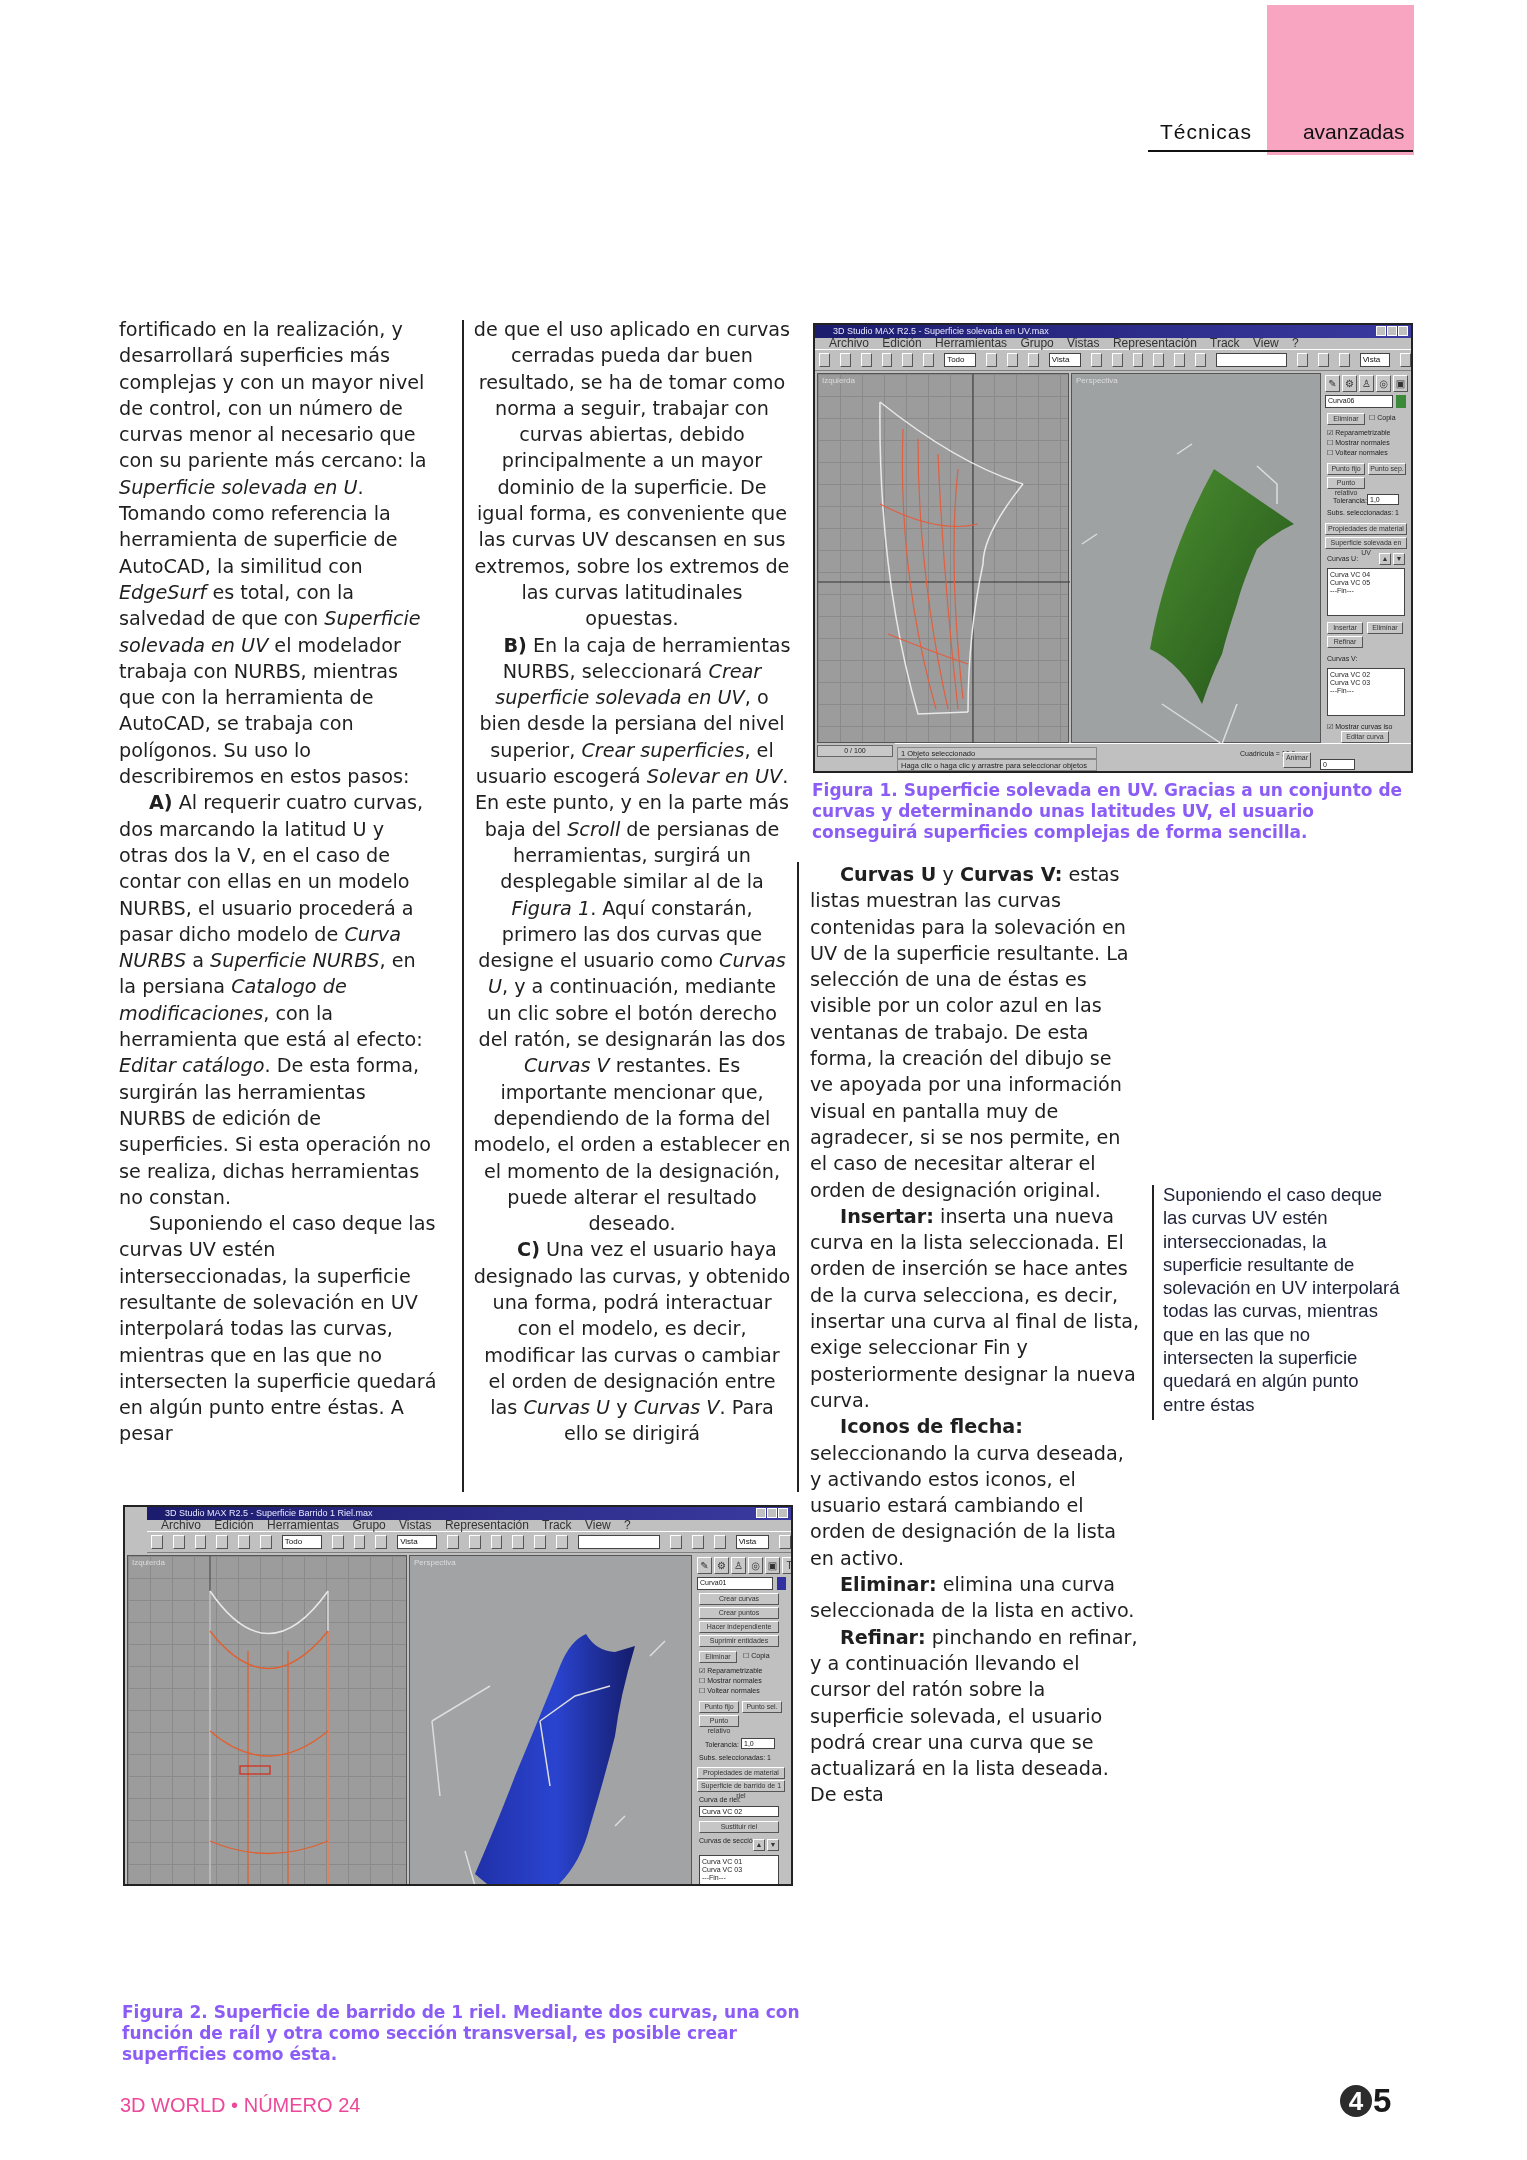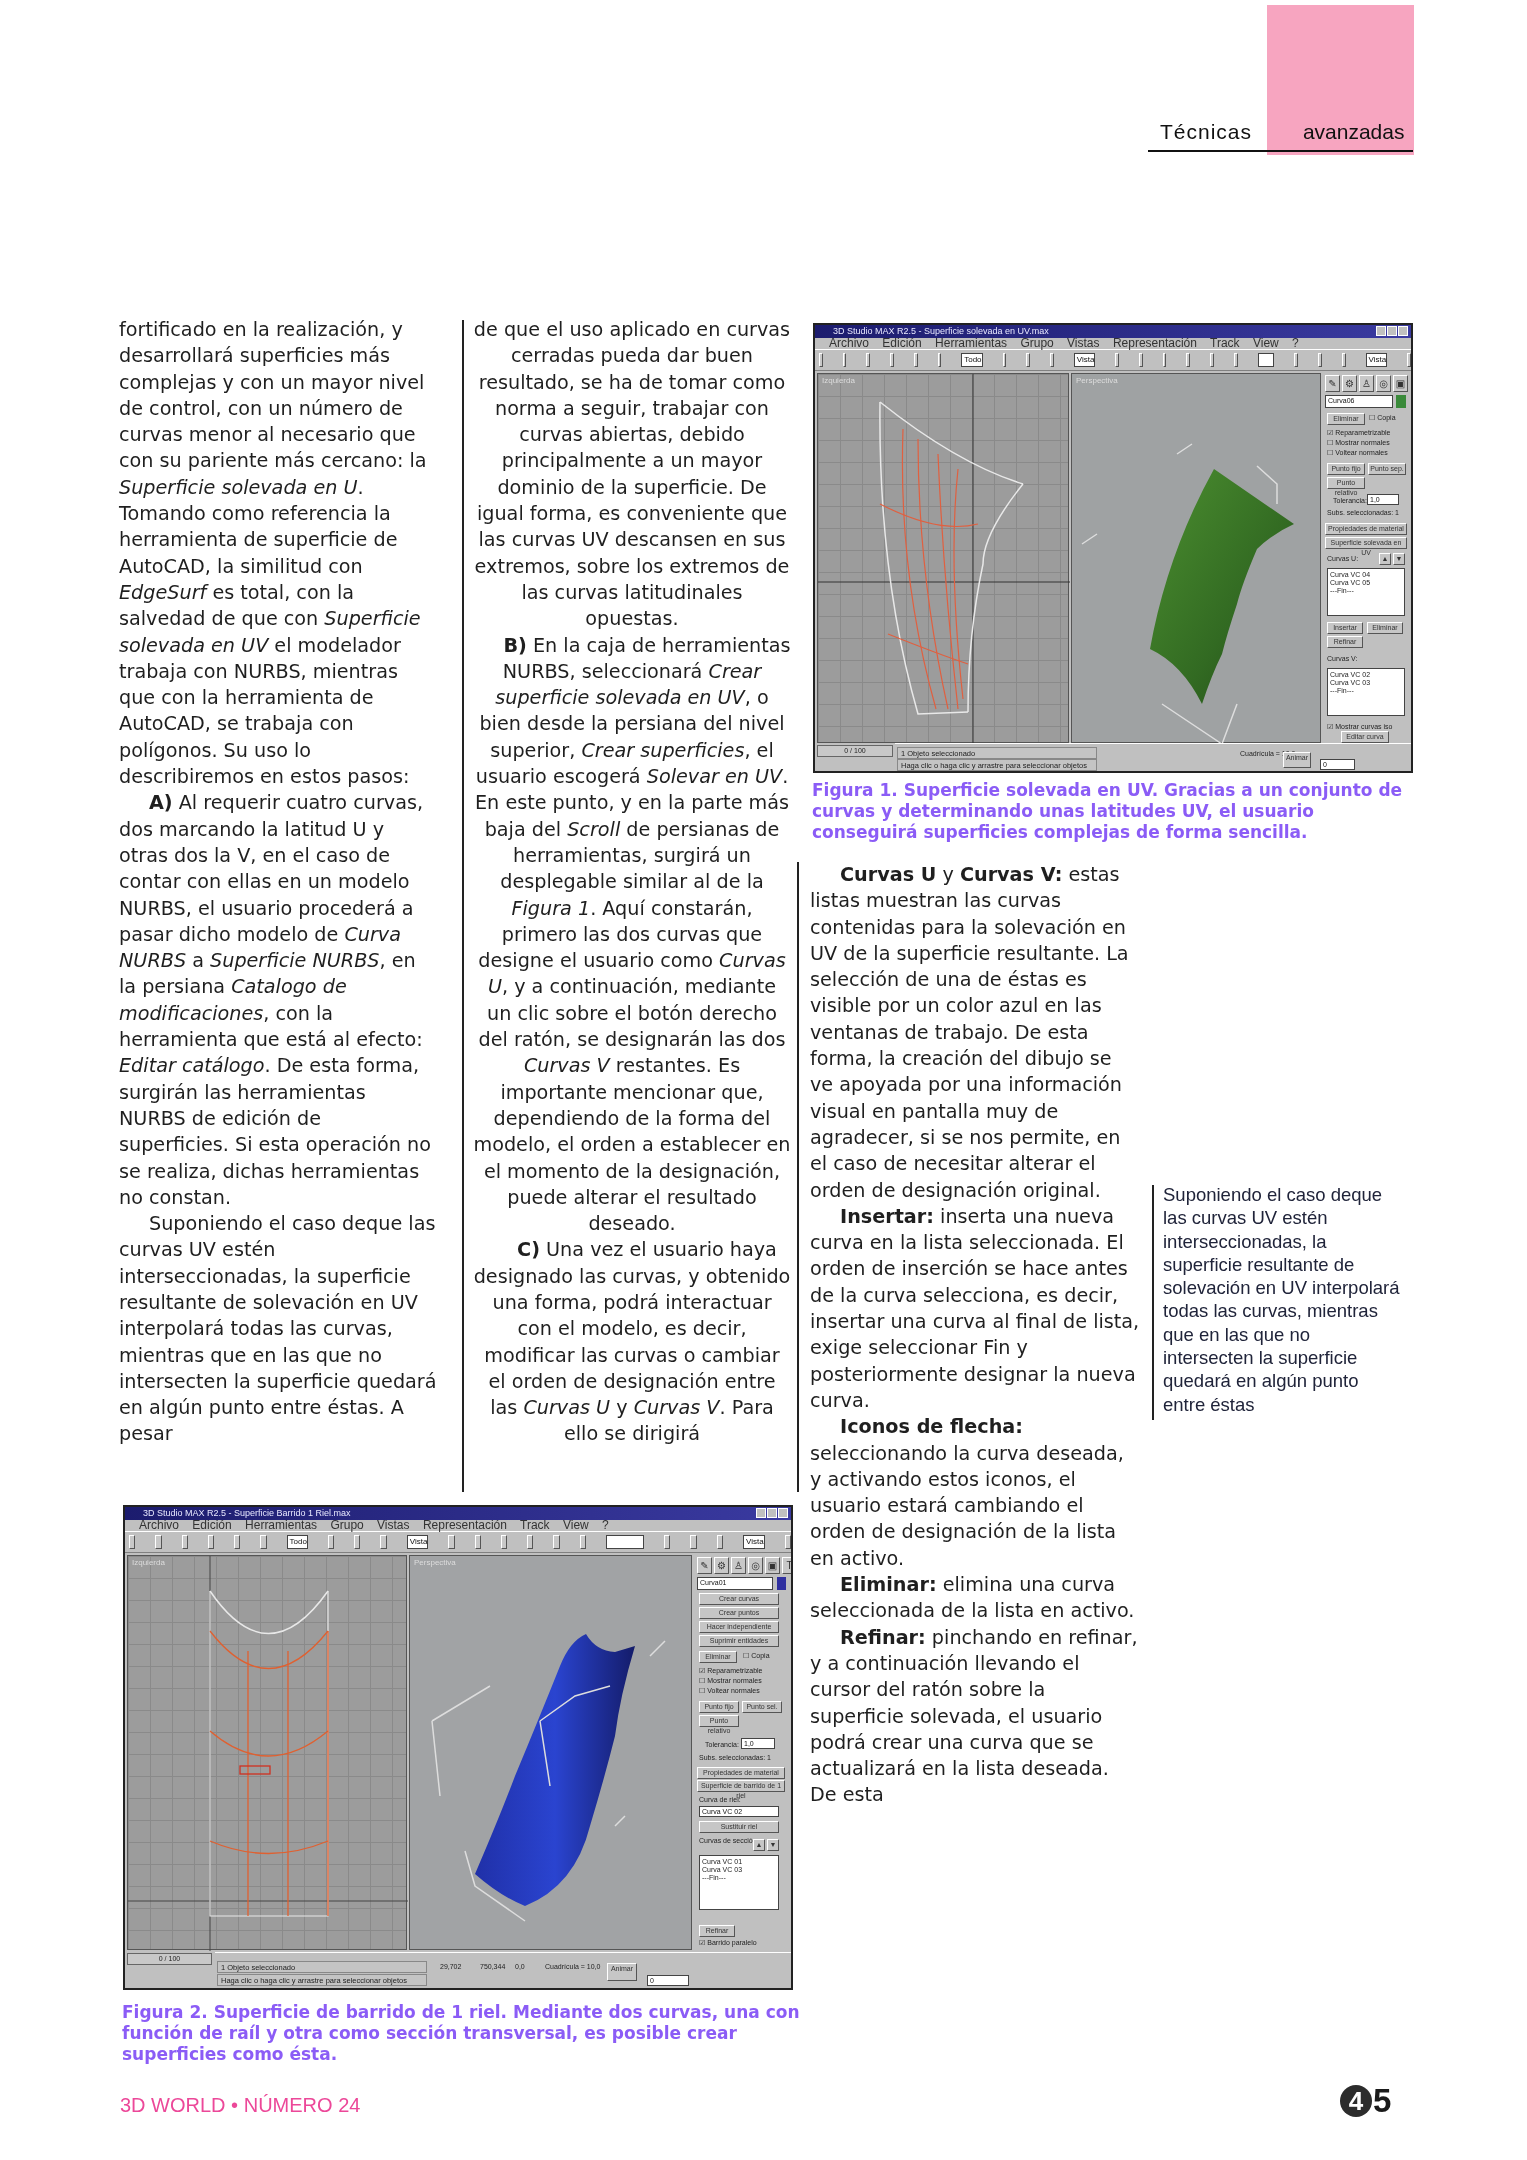--- a/index.html
+++ b/index.html
@@ -26,21 +26,21 @@
   .footer-left { left:120px; top:2094px; font-family:"Liberation Sans", sans-serif; font-size:20px; color:#ec4899; }
   .pagenum { left:1340px; top:2082px; font-family:"Liberation Sans", sans-serif; font-size:33px; font-weight:bold; color:#1a1a1a; display:flex; align-items:center; }
   .pagenum .circle { width:32px; height:32px; border-radius:50%; background:#2c2c2c; color:#fff; display:inline-flex; align-items:center; justify-content:center; font-size:26px; margin-right:1px; }
 
   
   .win { position:absolute; background:#c0c0c0; border:2px solid #222; box-sizing:border-box; overflow:hidden; font-family:"Liberation Sans", sans-serif; }
   .titlebar { height:13px; background:linear-gradient(90deg,#1c1c6e,#3a3aa0); color:#e8e8ff; font-size:9px; line-height:13px; padding-left:18px; position:relative; white-space:nowrap; }
   .titlebar .wbtns { position:absolute; right:3px; top:1px; display:flex; gap:1px; }
   .titlebar .wbtns span { width:10px; height:10px; background:#c0c0c0; border:1px solid #fff; box-sizing:border-box; }
   .menubar { height:11px; font-size:12px; line-height:11px; color:#333; padding-left:14px; white-space:nowrap; word-spacing:10px; }
-  .toolbar { height:20px; border-top:1px solid #fff; border-bottom:1px solid #808080; display:flex; align-items:center; gap:20px; padding-left:4px; }
+  .toolbar { height:20px; border-top:1px solid #fff; border-bottom:1px solid #808080; display:flex; align-items:center; gap:10px; padding-left:4px; }
   .tb-btn { width:14px; height:14px; background:#c8c8c8; border:1px solid #fff; border-right-color:#555; border-bottom-color:#555; box-sizing:border-box; }
   .tb-drop { height:14px; background:#fff; border:1px solid #444; box-sizing:border-box; font-size:8px; line-height:12px; padding-left:2px; color:#111; }
   .viewport { position:absolute; border:1px solid #555; box-sizing:border-box; background-color:#9c9c9c; }
   .grid { background-image: linear-gradient(#8a8a8a 1px, transparent 1px), linear-gradient(90deg,#8a8a8a 1px, transparent 1px); background-size:22px 22px; }
   .vp-label { position:absolute; left:4px; top:2px; font-size:8px; color:#ddd; }
   .cmdpanel { position:absolute; background:#c0c0c0; }
   .cp-row { position:absolute; font-size:7px; color:#222; white-space:nowrap; }
   .cp-btn { position:absolute; height:12px; background:#c6c6c6; border:1px solid #fff; border-right-color:#555; border-bottom-color:#555; box-sizing:border-box; font-size:7px; line-height:10px; text-align:center; color:#333; }
   .cp-list { position:absolute; background:#fff; border:1px solid #444; box-sizing:border-box; font-size:7px; line-height:8px; padding:2px; color:#222; }
   .cp-field { position:absolute; background:#fff; border:1px solid #444; box-sizing:border-box; font-size:7px; line-height:10px; padding-left:2px; color:#111; height:13px; }
@@ -193,21 +193,21 @@
   <div class="statusbar" style="top:418px; height:30px; left:80px;">
     <div class="st-line" style="top:3px; width:200px;">1 Objeto seleccionado</div>
     <div class="st-line" style="top:15px; width:200px;">Haga clic o haga clic y arrastre para seleccionar objetos</div>
     <div class="cp-row" style="left:345px; top:6px;">Cuadrícula = 10,0</div>
     <div class="cp-btn" style="left:388px; top:8px; width:28px; height:16px;">Animar</div>
     <div class="cp-field" style="left:425px; top:15px; width:35px; height:11px; line-height:9px;">0</div>
   </div>
 </div>
 <div class="caption" style="left:812px; top:780px; width:600px;">Figura 1. Superficie solevada en UV. Gracias a un conjunto de curvas y determinando unas latitudes UV, el usuario conseguirá superficies complejas de forma sencilla.</div>
 
-<div class="win" style="left:123px; top:1505px; width:670px; height:485px;">
+<div class="win" style="left:123px; top:1505px; width:670px; height:381px;padding-left:22px;">
   <div class="titlebar"><span>3D Studio MAX R2.5 - Superficie Barrido 1 Riel.max</span>
     <div class="wbtns">
         <span></span>
         <span></span>
         <span></span>
       </div>
   </div>
   <div class="menubar">Archivo Edición Herramientas Grupo Vistas Representación Track View ?</div>
   <div class="toolbar">
     <span class="tb-btn"></span>

